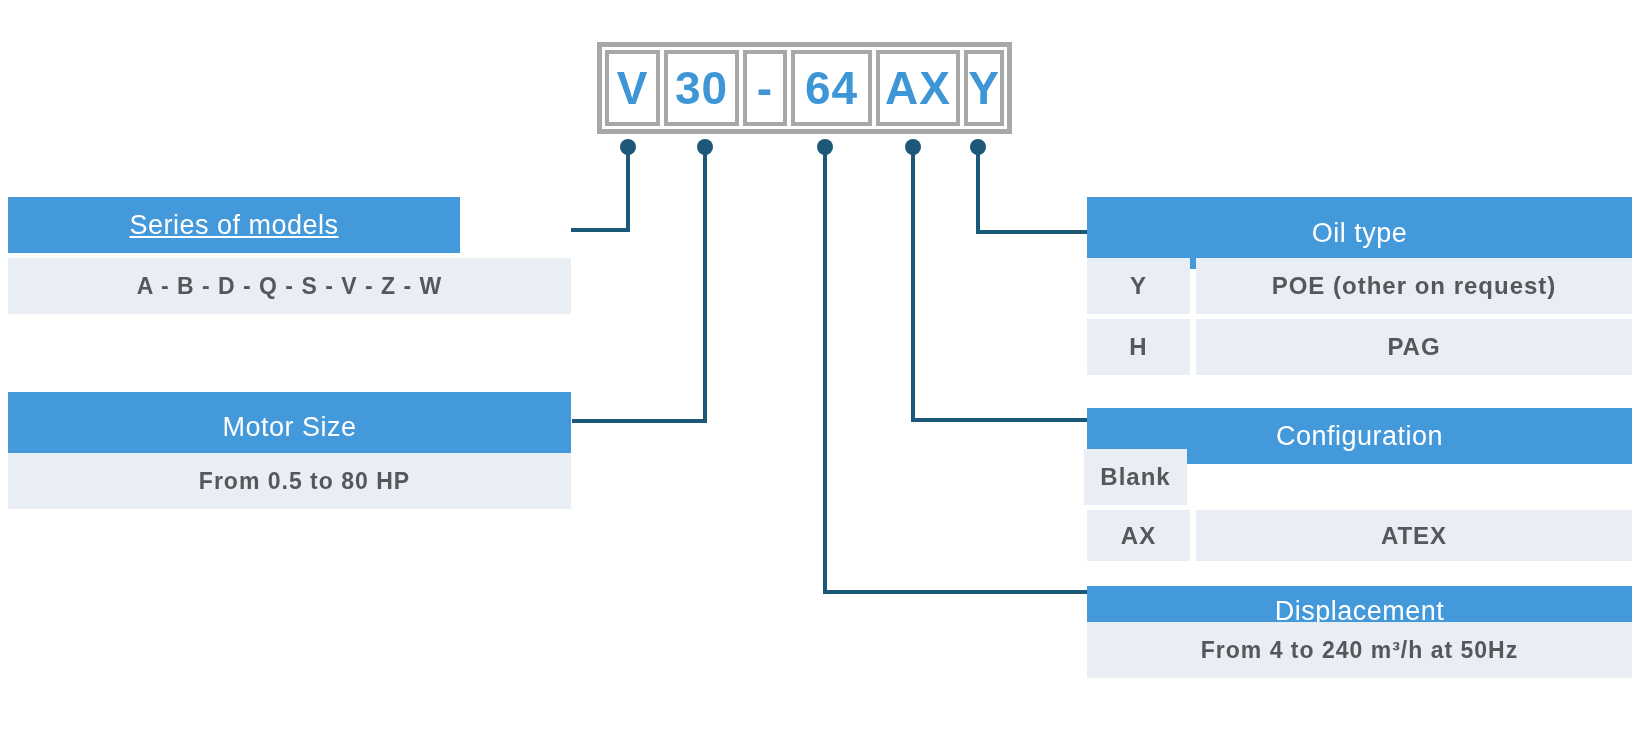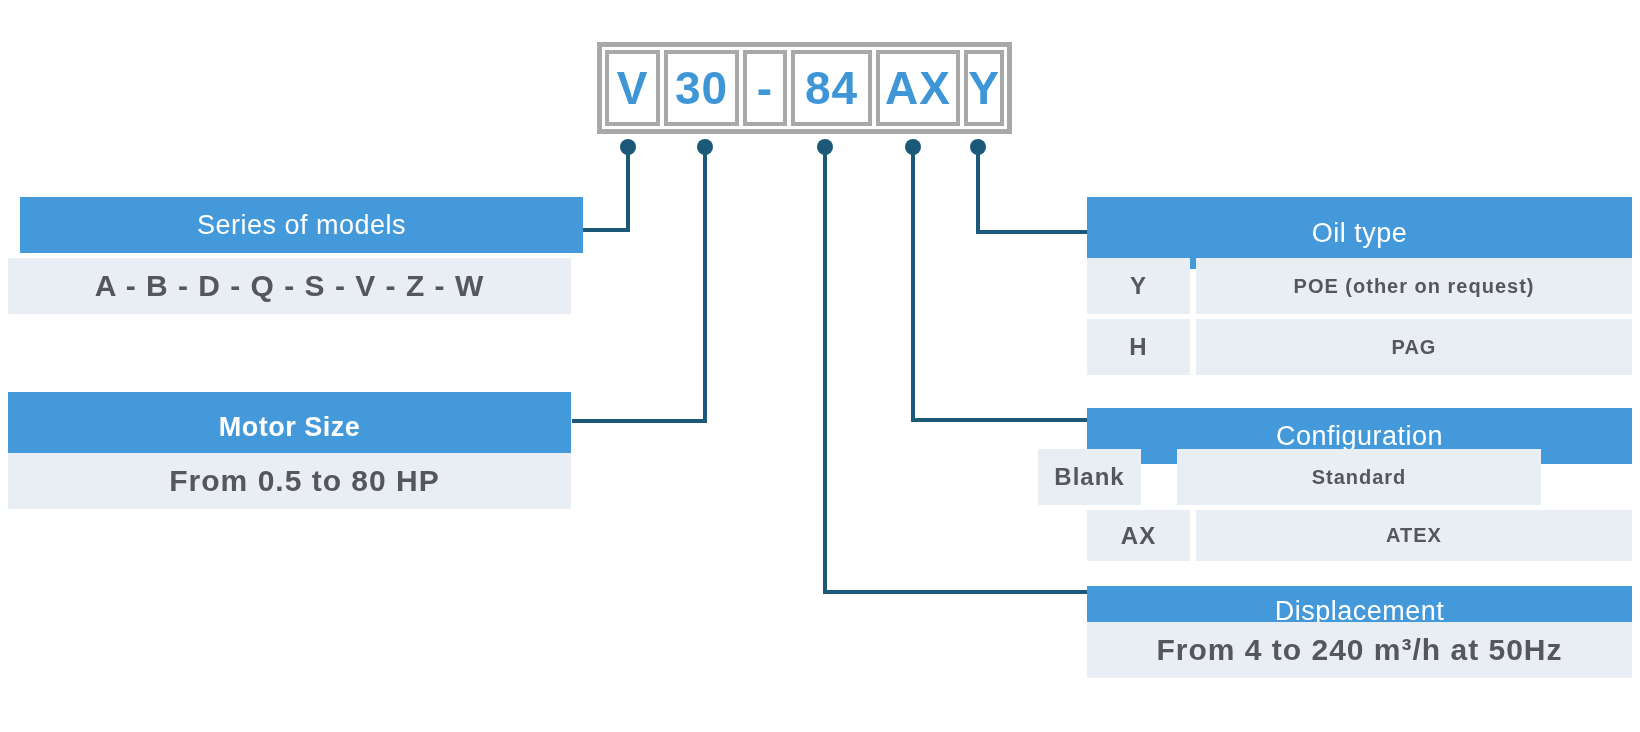--- a/index.html
+++ b/index.html
@@ -54,54 +54,54 @@
     background: var(--header-blue);
     color: #ffffff;
     display: flex; align-items: center; justify-content: center;
     font-size: 27px; font-weight: 400; letter-spacing: 0.5px;
   }
   .tbl-row {
     position: absolute;
     background: var(--row-bg);
     color: var(--text-dark);
     display: flex; align-items: center; justify-content: center;
-    font-size: 30px; font-weight: bold; letter-spacing: 1px;
+    font-size: 23px; font-weight: bold; letter-spacing: 1px;
   }
   .kv-row {
     position: absolute;
     display: flex; gap: 6px;
     background: transparent;
   }
   .kv-key {
     width: 103px; flex: 0 0 103px;
     background: var(--row-bg);
     color: var(--text-dark);
     display: flex; align-items: center; justify-content: center;
     font-size: 24px; font-weight: bold; letter-spacing: 1px;
   }
   .kv-val {
     flex: 1;
     background: var(--row-bg);
     color: var(--text-dark);
     display: flex; align-items: center; justify-content: center;
-    font-size: 20px; font-weight: bold; letter-spacing: 1px;
+    font-size: 24px; font-weight: bold; letter-spacing: 1px;
   }
 
   
-  .series-header { left: 20px; top: 197px; width: 563px; height: 56px; }
+  .series-header { left: 8px; top: 197px; width: 452px; height: 56px; text-decoration: underline; }
   .series-row    { left: 8px; top: 258px; width: 563px; height: 56px; }
-  .motor-header  { left: 8px; top: 392px; width: 563px; height: 70px; font-weight: bold; }
+  .motor-header  { left: 8px; top: 392px; width: 563px; height: 70px; }
   .motor-row     { left: 8px; top: 453px; width: 563px; height: 56px; padding-left: 30px; }
 
   
   .oil-header    { left: 1087px; top: 197px; width: 545px; height: 72px; }
   .oil-row-1     { left: 1087px; top: 258px; width: 545px; height: 56px; }
   .oil-row-2     { left: 1087px; top: 319px; width: 545px; height: 56px; }
   .config-header { left: 1087px; top: 388px; width: 545px; height: 56px; margin-top: 20px; }
-  .config-row-1  { left: 1038px; top: 449px; width: 503px; height: 56px; gap: 36px; }
+  .config-row-1  { left: 1084px; top: 449px; width: 557px; height: 56px; gap: 36px; }
   .config-row-2  { left: 1087px; top: 510px; width: 545px; height: 51px; }
   .disp-header   { left: 1087px; top: 566px; width: 545px; height: 51px; margin-top: 20px; }
   .disp-row      { left: 1087px; top: 622px; width: 545px; height: 56px; }
 
   
   .dot-v  { left: 620px; top: 139px; }
   .dot-30 { left: 697px; top: 139px; }
   .dot-84 { left: 817px; top: 139px; }
   .dot-ax { left: 905px; top: 139px; }
   .dot-y  { left: 970px; top: 139px; }
@@ -120,21 +120,21 @@
 </style>
 </head>
 <body>
 
 <div class="stage">
 
   <div class="code-box">
     <div class="code-cell" style="flex:0 0 55px;">V</div>
     <div class="code-cell" style="flex:0 0 75px;">30</div>
     <div class="code-cell" style="flex:0 0 44px;">-</div>
-    <div class="code-cell" style="flex:0 0 81px;">84</div>
+    <div class="code-cell" style="flex:0 0 81px;">64</div>
     <div class="code-cell" style="flex:0 0 84px;">AX</div>
     <div class="code-cell" style="flex:1;">Y</div>
   </div>
 
   <div class="dot dot-v"></div>
   <div class="dot dot-30"></div>
   <div class="dot dot-84"></div>
   <div class="dot dot-ax"></div>
   <div class="dot dot-y"></div>
 
@@ -161,21 +161,20 @@
     <div class="kv-val">POE (other on request)</div>
   </div>
   <div class="kv-row oil-row-2">
     <div class="kv-key">H</div>
     <div class="kv-val">PAG</div>
   </div>
 
   <div class="tbl-header config-header">Configuration</div>
   <div class="kv-row config-row-1">
     <div class="kv-key">Blank</div>
-    <div class="kv-val">Standard</div>
   </div>
   <div class="kv-row config-row-2">
     <div class="kv-key">AX</div>
     <div class="kv-val">ATEX</div>
   </div>
 
   <div class="tbl-header disp-header">Displacement</div>
   <div class="tbl-row disp-row">From 4 to 240 m³/h at 50Hz</div>
 
 </div>

